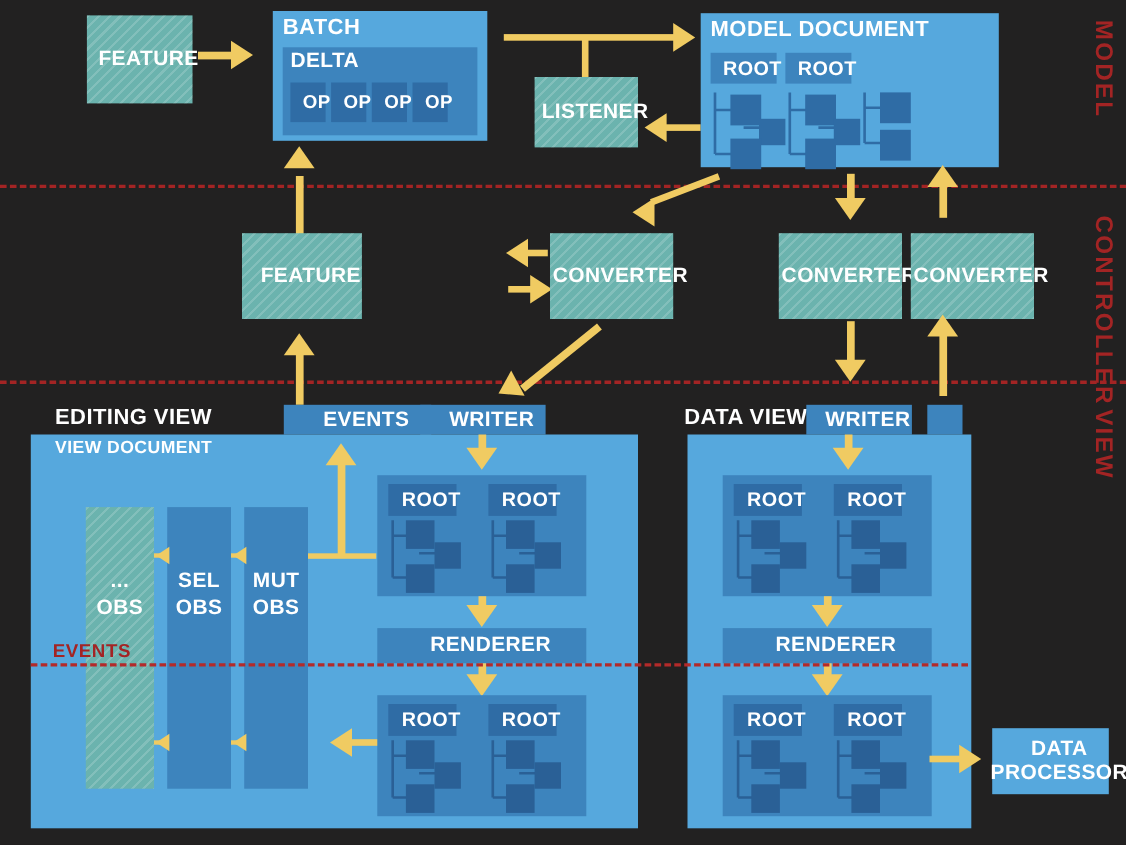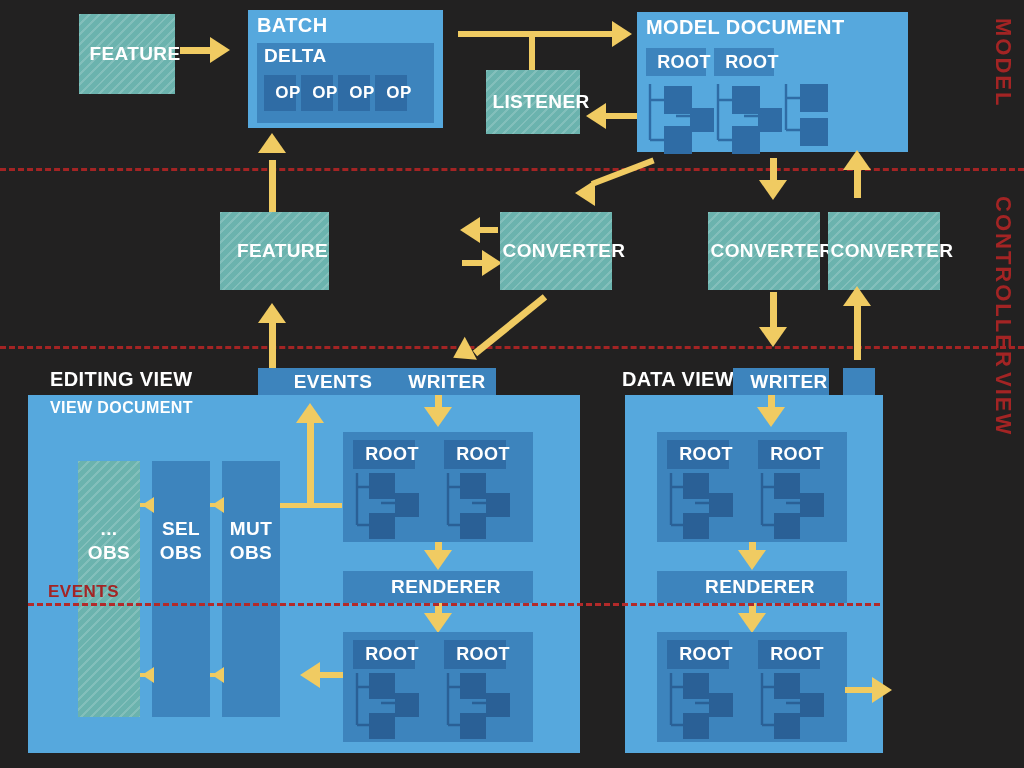--- a/index.html
+++ b/index.html
@@ -305,14 +305,20 @@
       </div>
     </div>
   </div>
 
   <div class="sep inner" style="top:603px;left:28px;width:852px"></div>
   <div class="quirks" style="left:48px;top:582px">EVENTS</div>
 
   <div class="gold" style="left:845px;top:687px;width:32px;height:6px"></div>
   <div class="ahR" style="left:872px;top:677px"></div>
 
+  <div class="box blue1 center" style="left:902px;top:662px;width:106px;height:60px">
+    <div class="lbl" style="font-size:19px;line-height:1.15">
+      <span>DATA</span><br>
+      <span>PROCESSOR</span>
+    </div>
+  </div>
 
 </div>
 
 </body></html>

